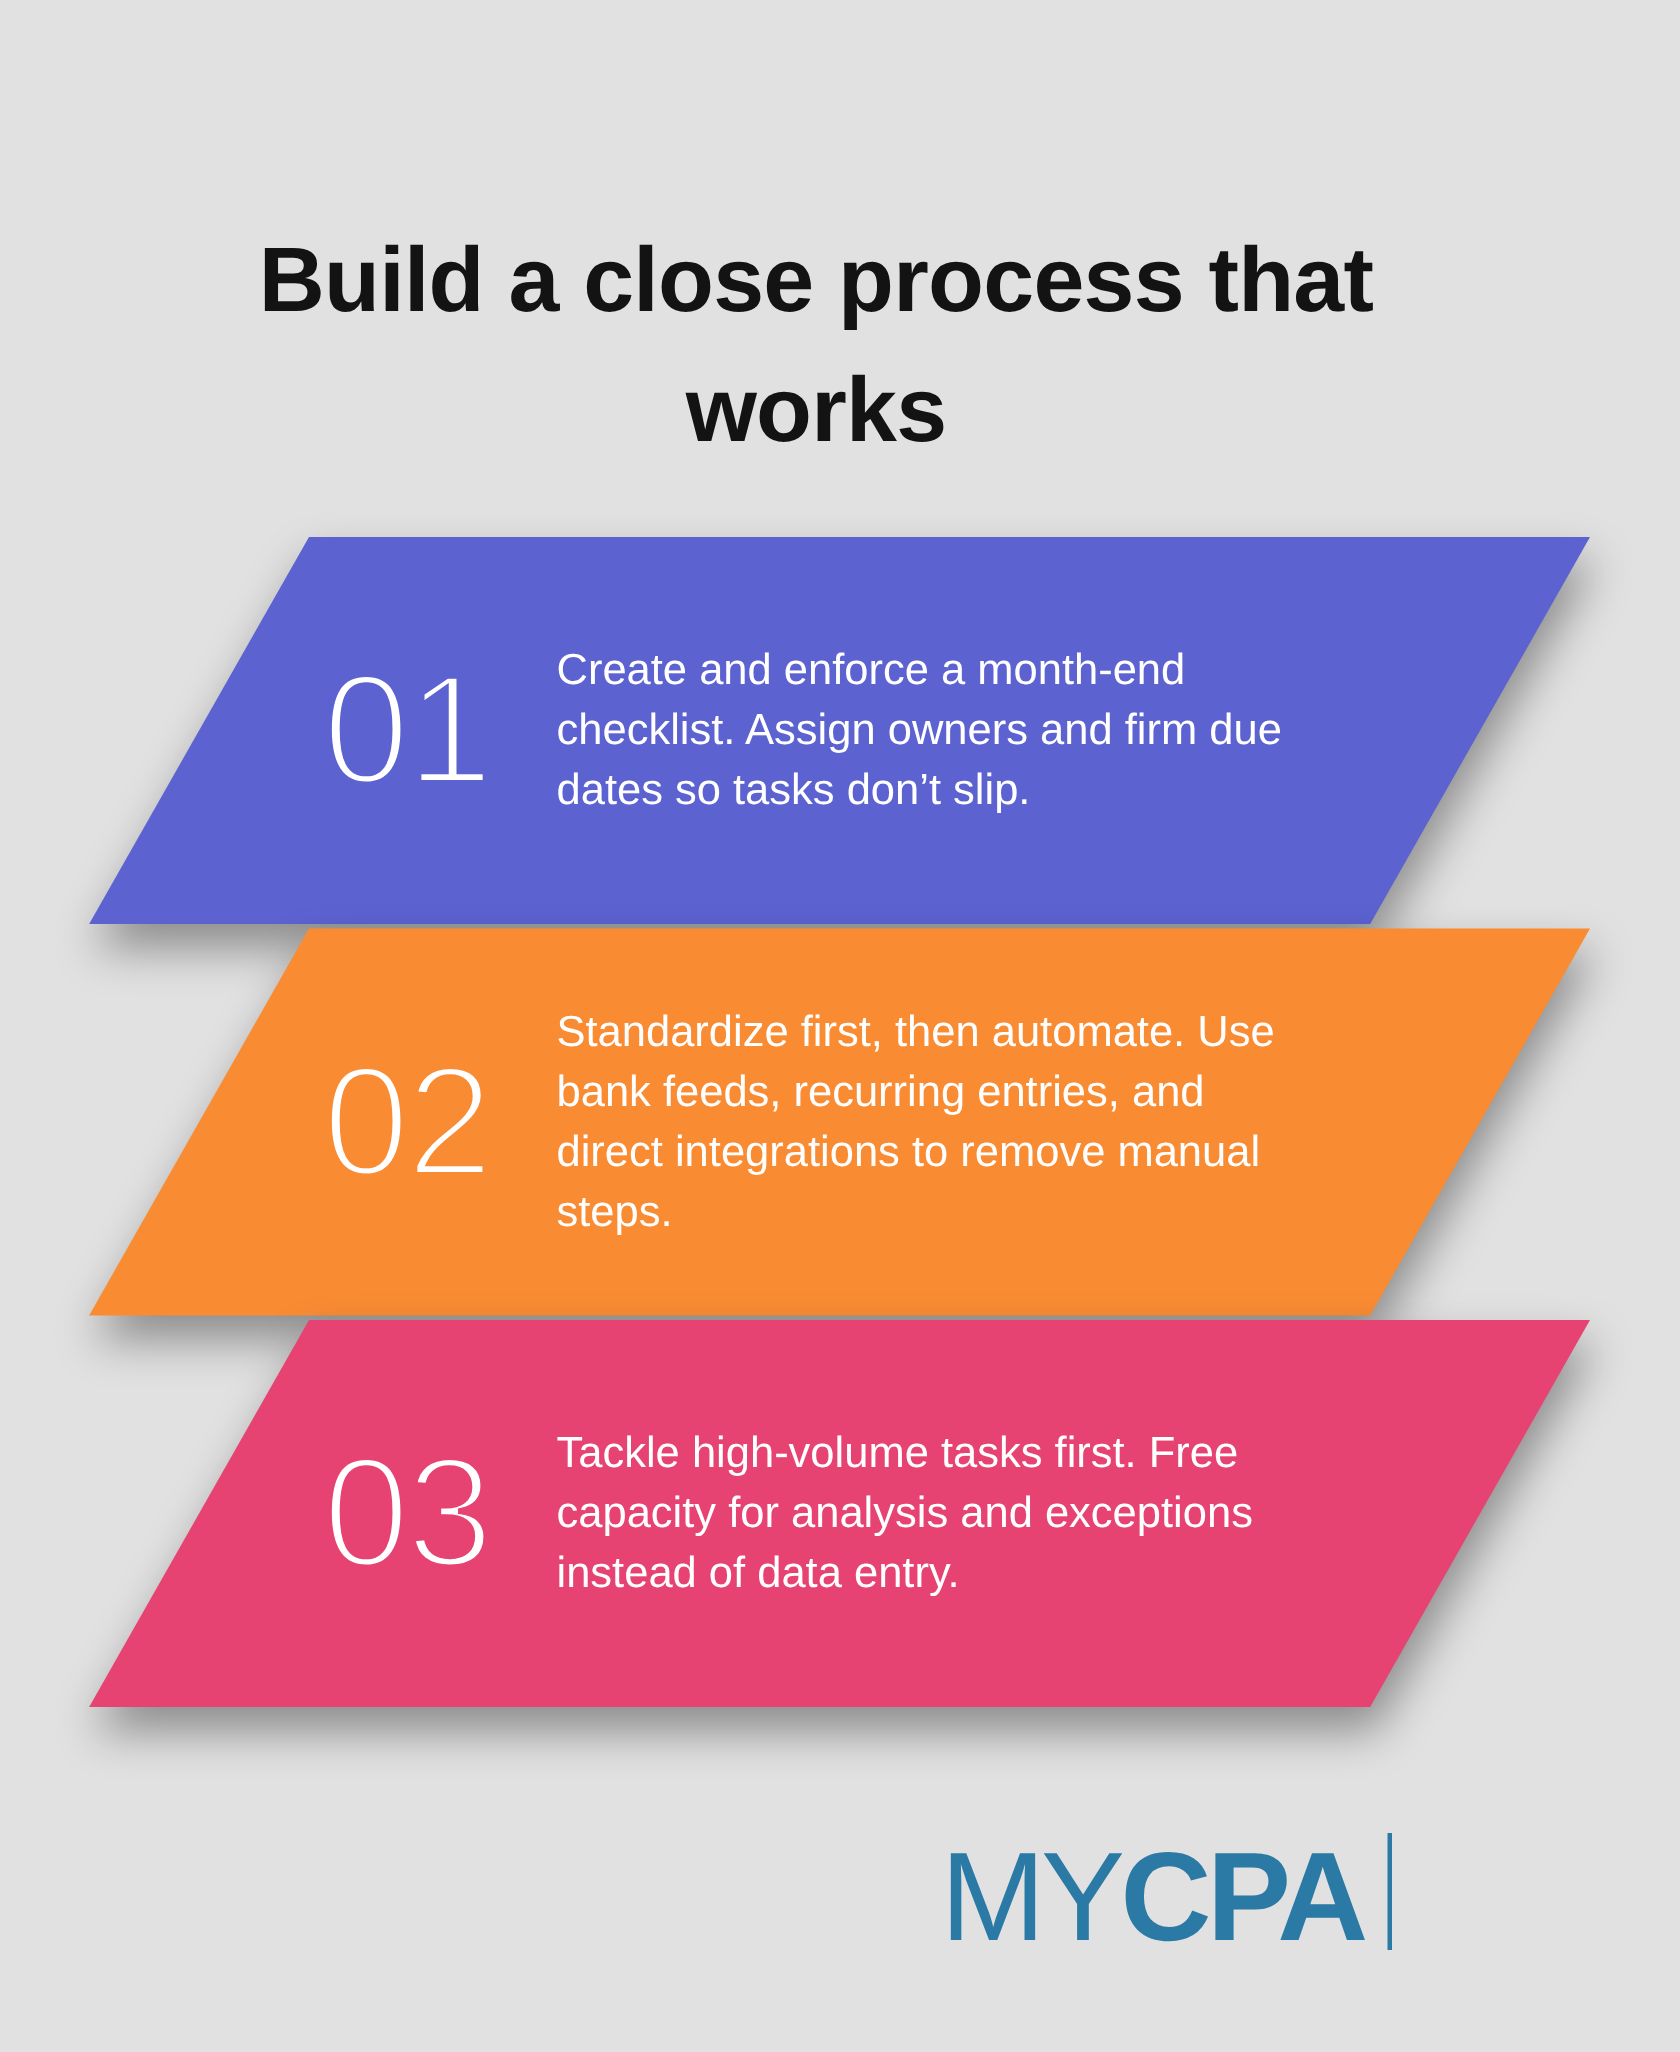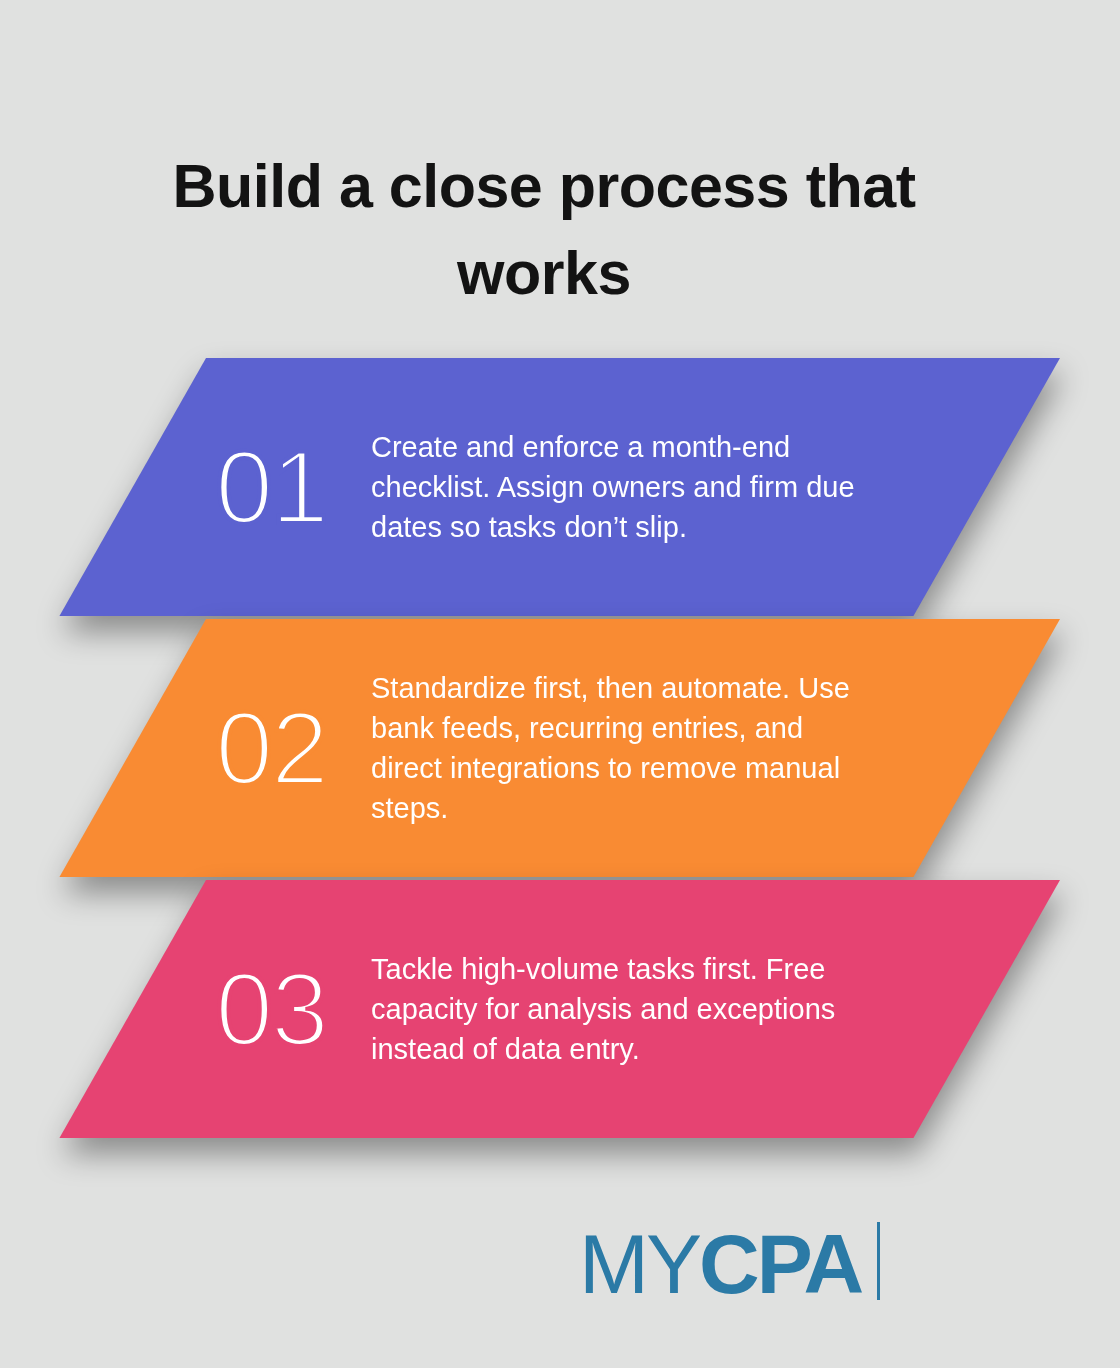--- a/index.html
+++ b/index.html
@@ -63,21 +63,21 @@
     margin-left: 30px;
     width: 560px;
     font-size: 29px;
     line-height: 40px;
     color: #ffffff;
     white-space: pre-line;
   }
 
   .footer-logo {
     position: absolute;
-    left: 579px;
+    left: 627px;
     top: 1222px;
     display: flex;
     align-items: flex-start;
     color: var(--brand);
   }
   .brand {
     font-size: 84px;
     letter-spacing: -3px;
     line-height: 1;
     white-space: nowrap;

